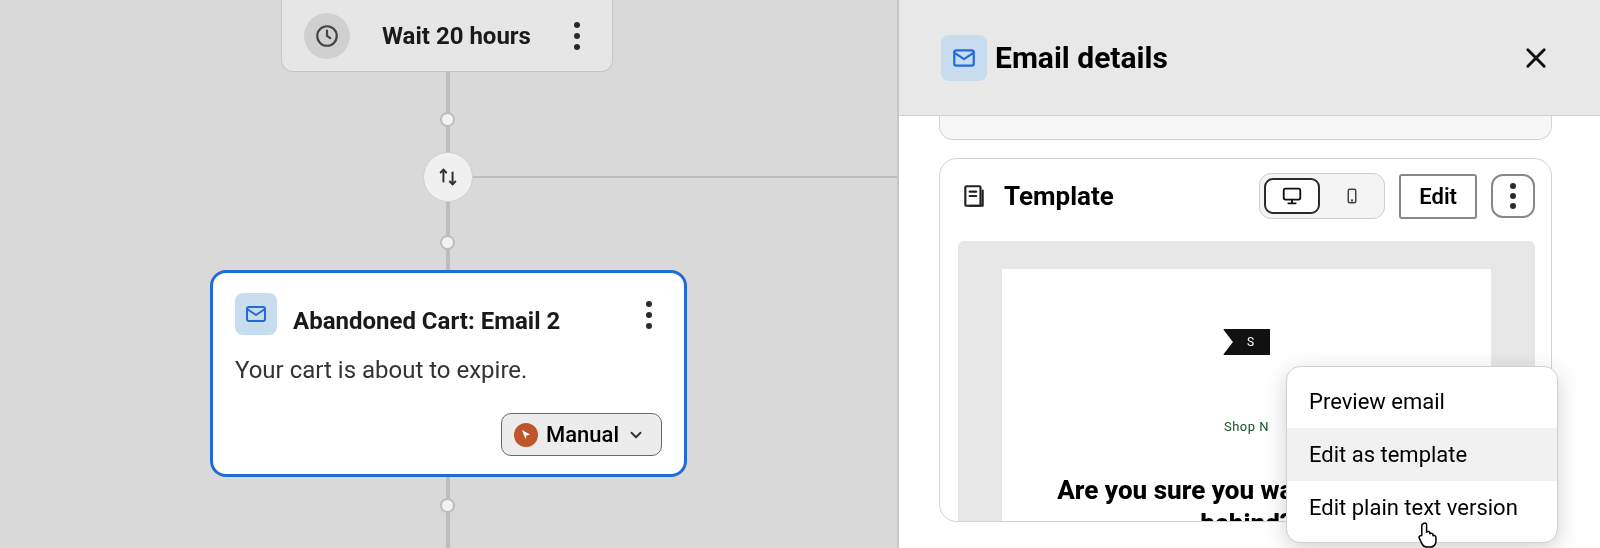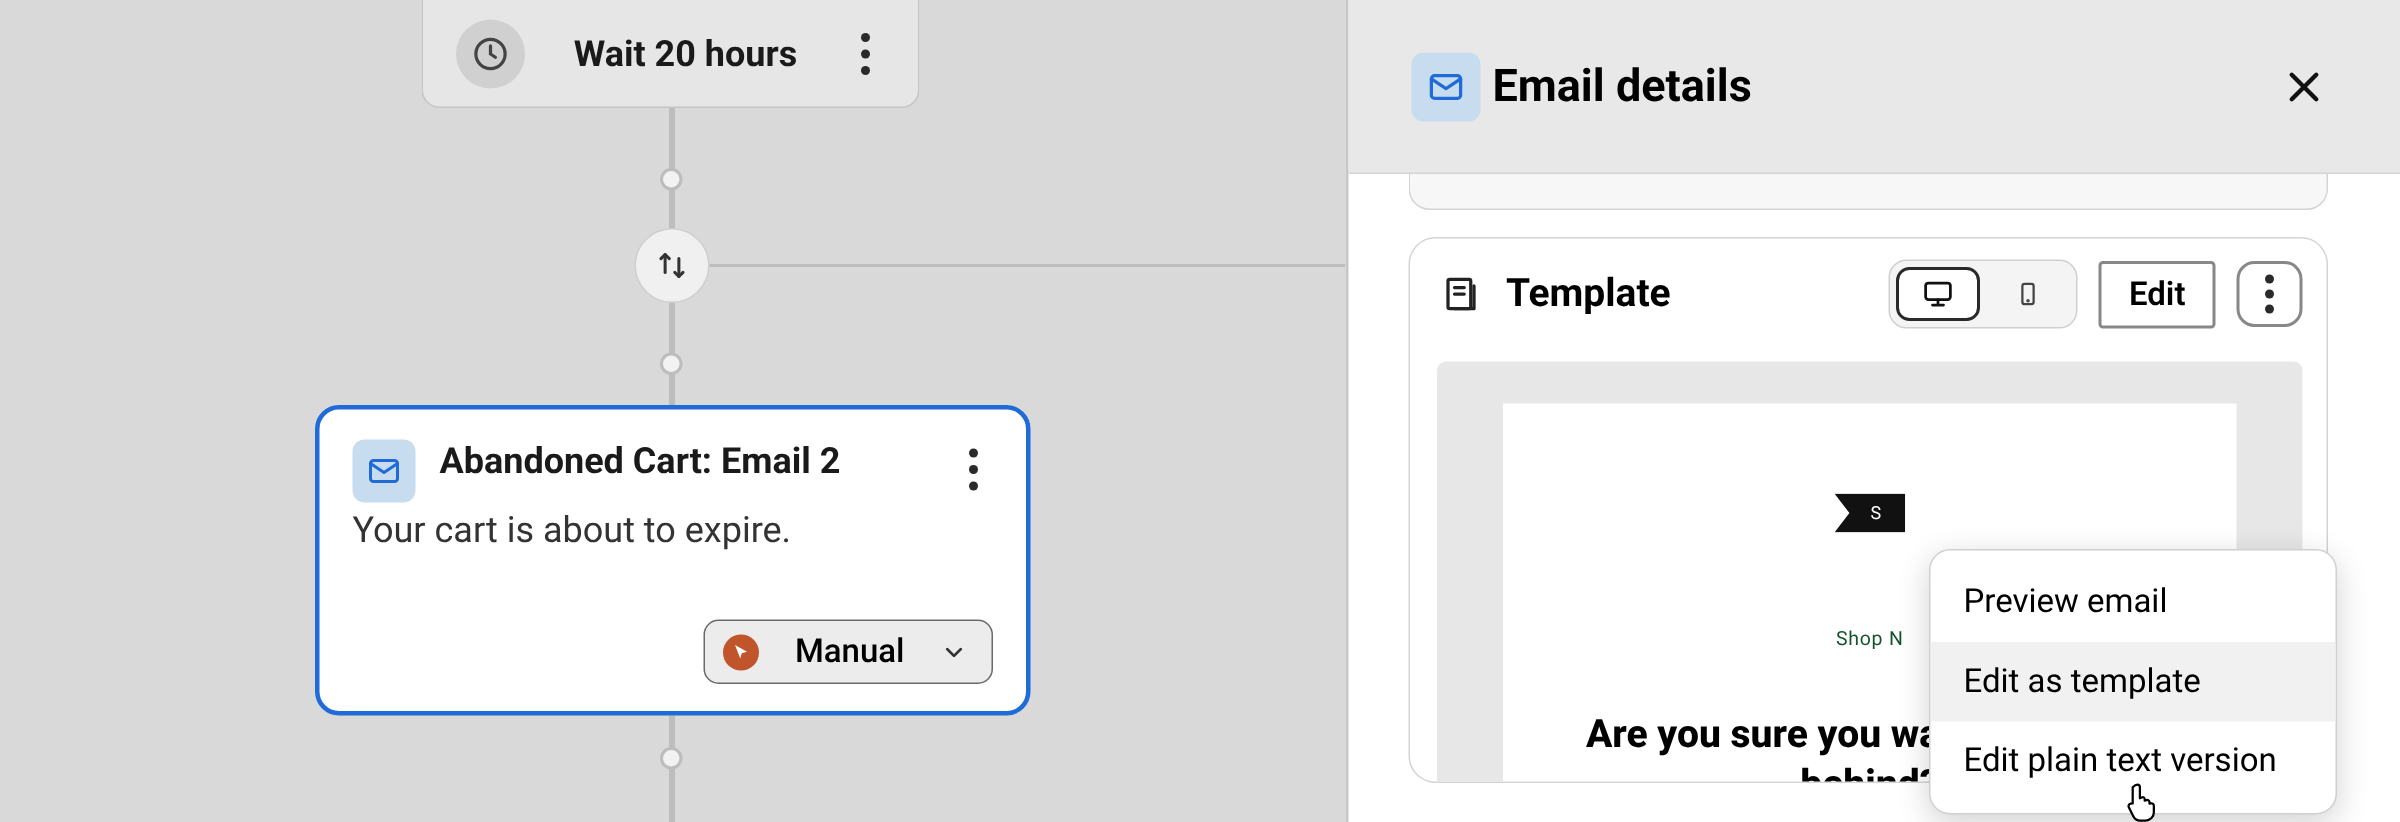--- a/index.html
+++ b/index.html
@@ -63,22 +63,21 @@
   .wait-card {
     position: absolute;
     left: 281px; top: 0;
     width: 332px; height: 72px;
     background: var(--card-gray);
     border: 1px solid #c5c5c5;
     border-top: none;
     border-radius: 0 0 12px 12px;
     display: flex; align-items: center;
     padding: 0 22px;
-    gap: 7px;
-    text-align: center;
+    gap: 32px;
   }
   .wait-icon {
     width: 46px; height: 46px;
     border-radius: 50%;
     background: #d0d0d0;
     display: flex; align-items: center; justify-content: center;
   }
   .wait-label {
     font-size: 24px;
     font-weight: 700;
@@ -101,22 +100,22 @@
     position: absolute;
     left: 210px; top: 270px;
     width: 477px; height: 207px;
     background: var(--card);
     border: 3px solid var(--blue);
     border-radius: 16px;
     padding: 20px 22px 18px 22px;
     display: flex; flex-direction: column;
   }
   .email-card-head {
-    display: flex; align-items: flex-start; gap: 16px;
-    margin-bottom: 4px;
+    display: flex; align-items: flex-end; gap: 16px;
+    margin-bottom: 21px;
   }
   .email-icon-sq {
     width: 42px; height: 42px;
     border-radius: 8px;
     background: var(--blue-light);
     display: flex; align-items: center; justify-content: center;
   }
   .email-title {
     font-size: 24px;
     font-weight: 700;
@@ -125,21 +124,21 @@
   }
   .email-desc {
     font-size: 24px;
     color: var(--muted);
     flex: 1;
   }
   .email-footer {
     display: flex; justify-content: flex-end;
   }
   .manual-btn {
-    display: flex; align-items: center; gap: 24px;
+    display: flex; align-items: center; gap: 8px;
     border: 1px solid #6a6a6a;
     border-radius: 10px;
     background: #ececec;
     padding: 8px 16px 8px 12px;
     font-size: 22px;
     font-weight: 500;
     cursor: pointer;
   }
   .manual-dot {
     width: 24px; height: 24px; border-radius: 50%;

